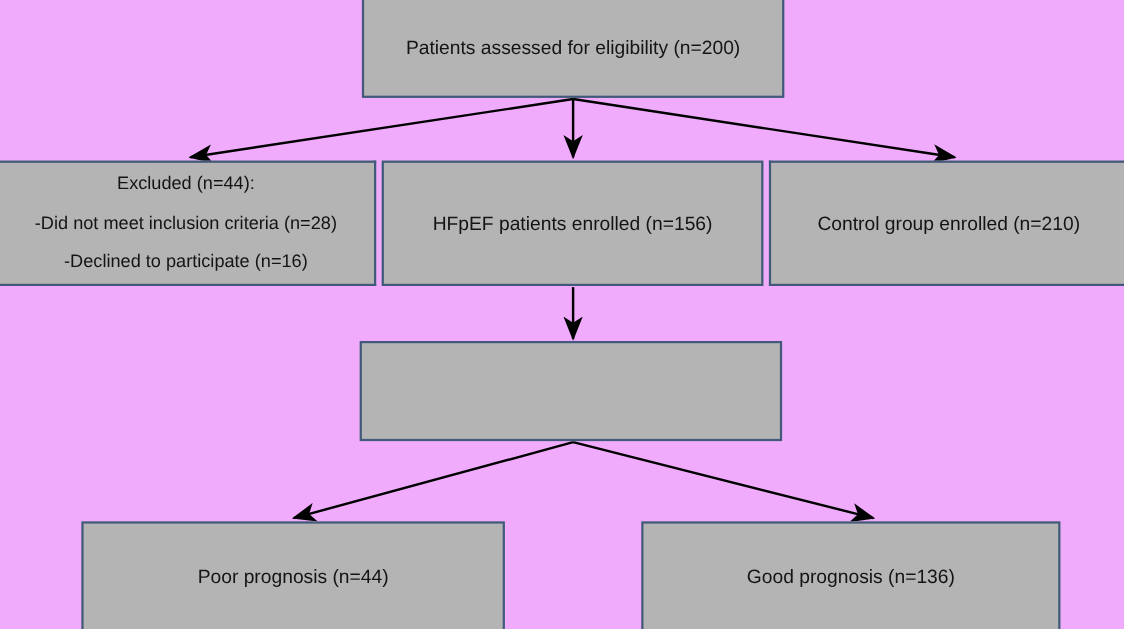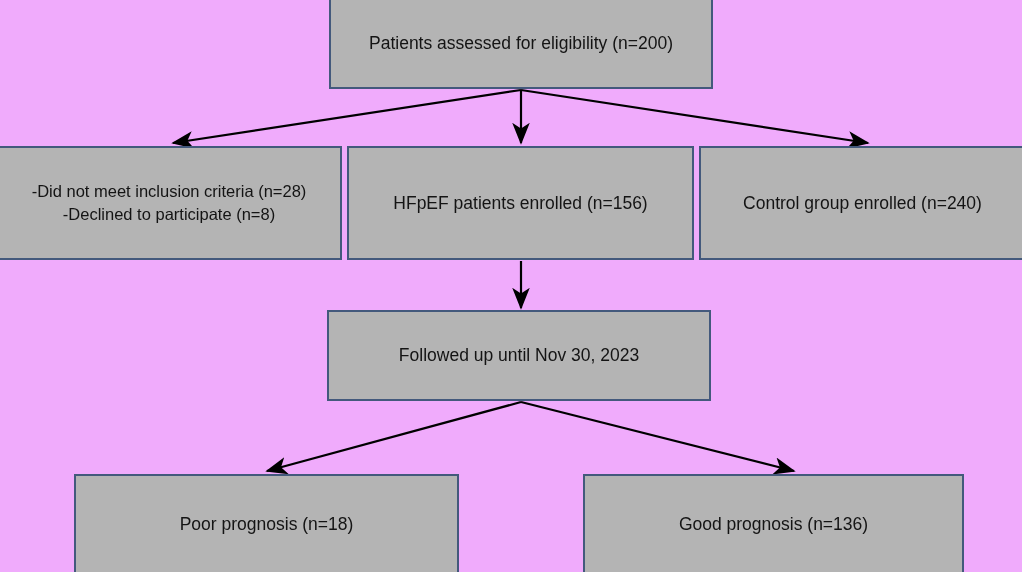--- a/index.html
+++ b/index.html
@@ -39,21 +39,21 @@
     line-height: 1.15;
     text-align: center;
     z-index: 2;
   }
   .node .line {
     display: block;
     padding: 0 6px;
     white-space: nowrap;
   }
   .node .line + .line {
-    margin-top: 4px;
+    margin-top: 17px;
   }
   
   .clip-left { border-left: none; }
   .clip-right { border-right: none; }
 
   #n-top      { left: 329px; top: -2px;  width: 384px; height: 91px; }
   #n-excluded { left: -2px;  top: 146px; width: 344px; height: 114px; font-size: 16.5px; }
   #n-hfpef    { left: 347px; top: 146px; width: 347px; height: 114px; justify-content: center; }
   #n-control  { left: 699px; top: 146px; width: 325px; height: 114px; }
   #n-followup { left: 327px; top: 310px; width: 384px; height: 91px; }
@@ -83,37 +83,37 @@
     <line x1="521" y1="402" x2="267" y2="471" stroke="#000000" stroke-width="2.2" marker-end="url(#arrowhead)"></line>
 
     <line x1="521" y1="402" x2="794" y2="471" stroke="#000000" stroke-width="2.2" marker-end="url(#arrowhead)"></line>
   </svg>
 
   <div class="node" id="n-top">
     <span class="line">Patients assessed for eligibility (n=200)</span>
   </div>
 
   <div class="node clip-left" id="n-excluded">
+    <span class="line">Excluded (n=44):</span>
     <span class="line">-Did not meet inclusion criteria (n=28)</span>
-    <span class="line">-Declined to participate (n=8)</span>
+    <span class="line">-Declined to participate (n=16)</span>
   </div>
 
   <div class="node" id="n-hfpef">
     <span class="line">HFpEF patients enrolled (n=156)</span>
   </div>
 
   <div class="node clip-right" id="n-control">
-    <span class="line">Control group enrolled (n=240)</span>
+    <span class="line">Control group enrolled (n=210)</span>
   </div>
 
   <div class="node" id="n-followup">
-    <span class="line">Followed up until Nov 30, 2023</span>
   </div>
 
   <div class="node" id="n-poor">
-    <span class="line">Poor prognosis (n=18)</span>
+    <span class="line">Poor prognosis (n=44)</span>
   </div>
 
   <div class="node" id="n-good">
     <span class="line">Good prognosis (n=136)</span>
   </div>
 
 </div>
 
 </body></html>

